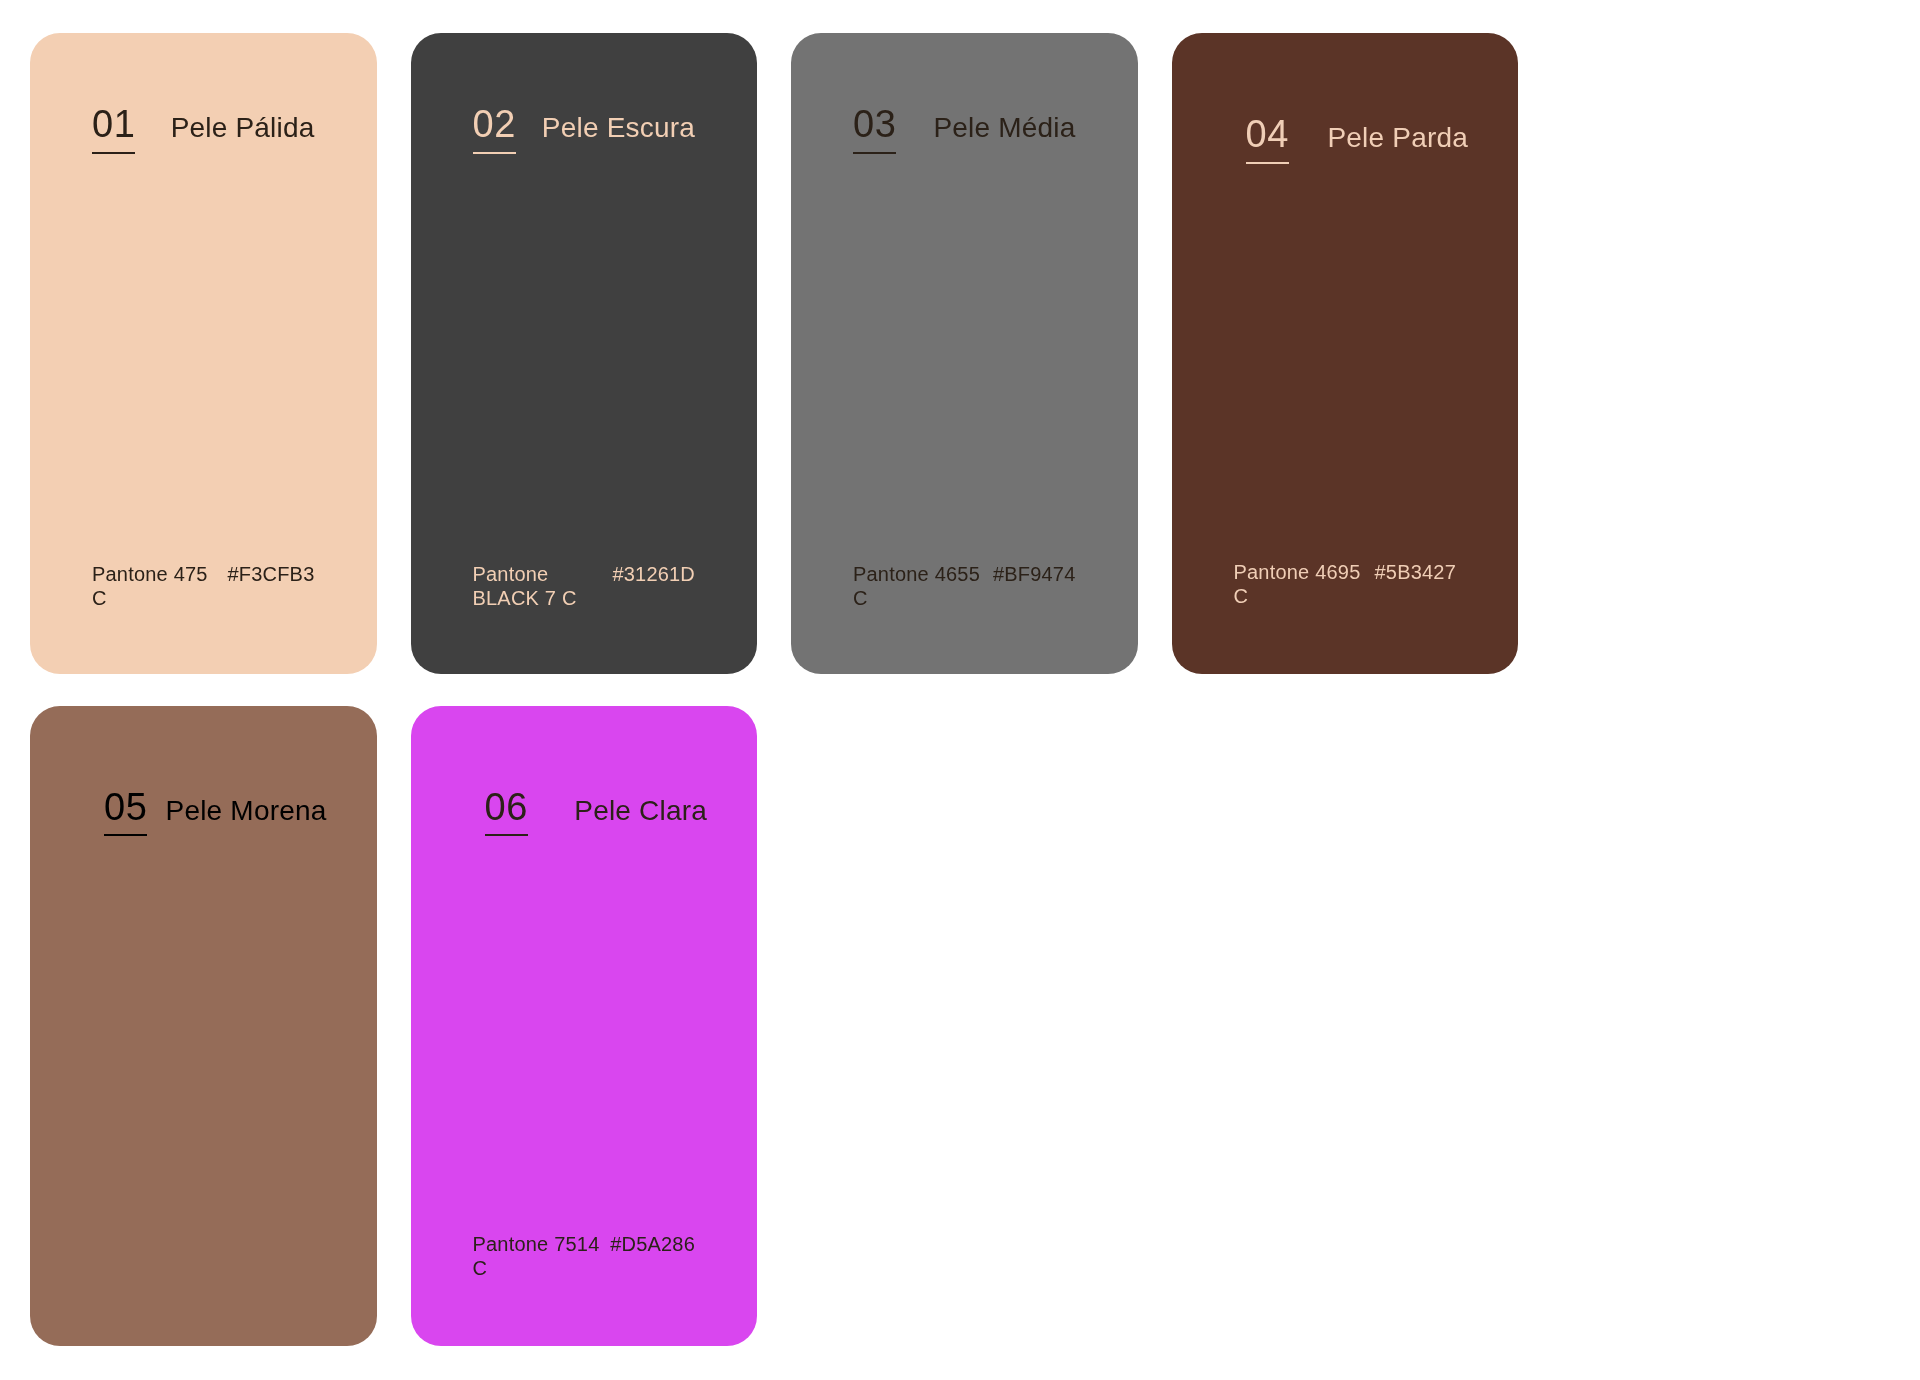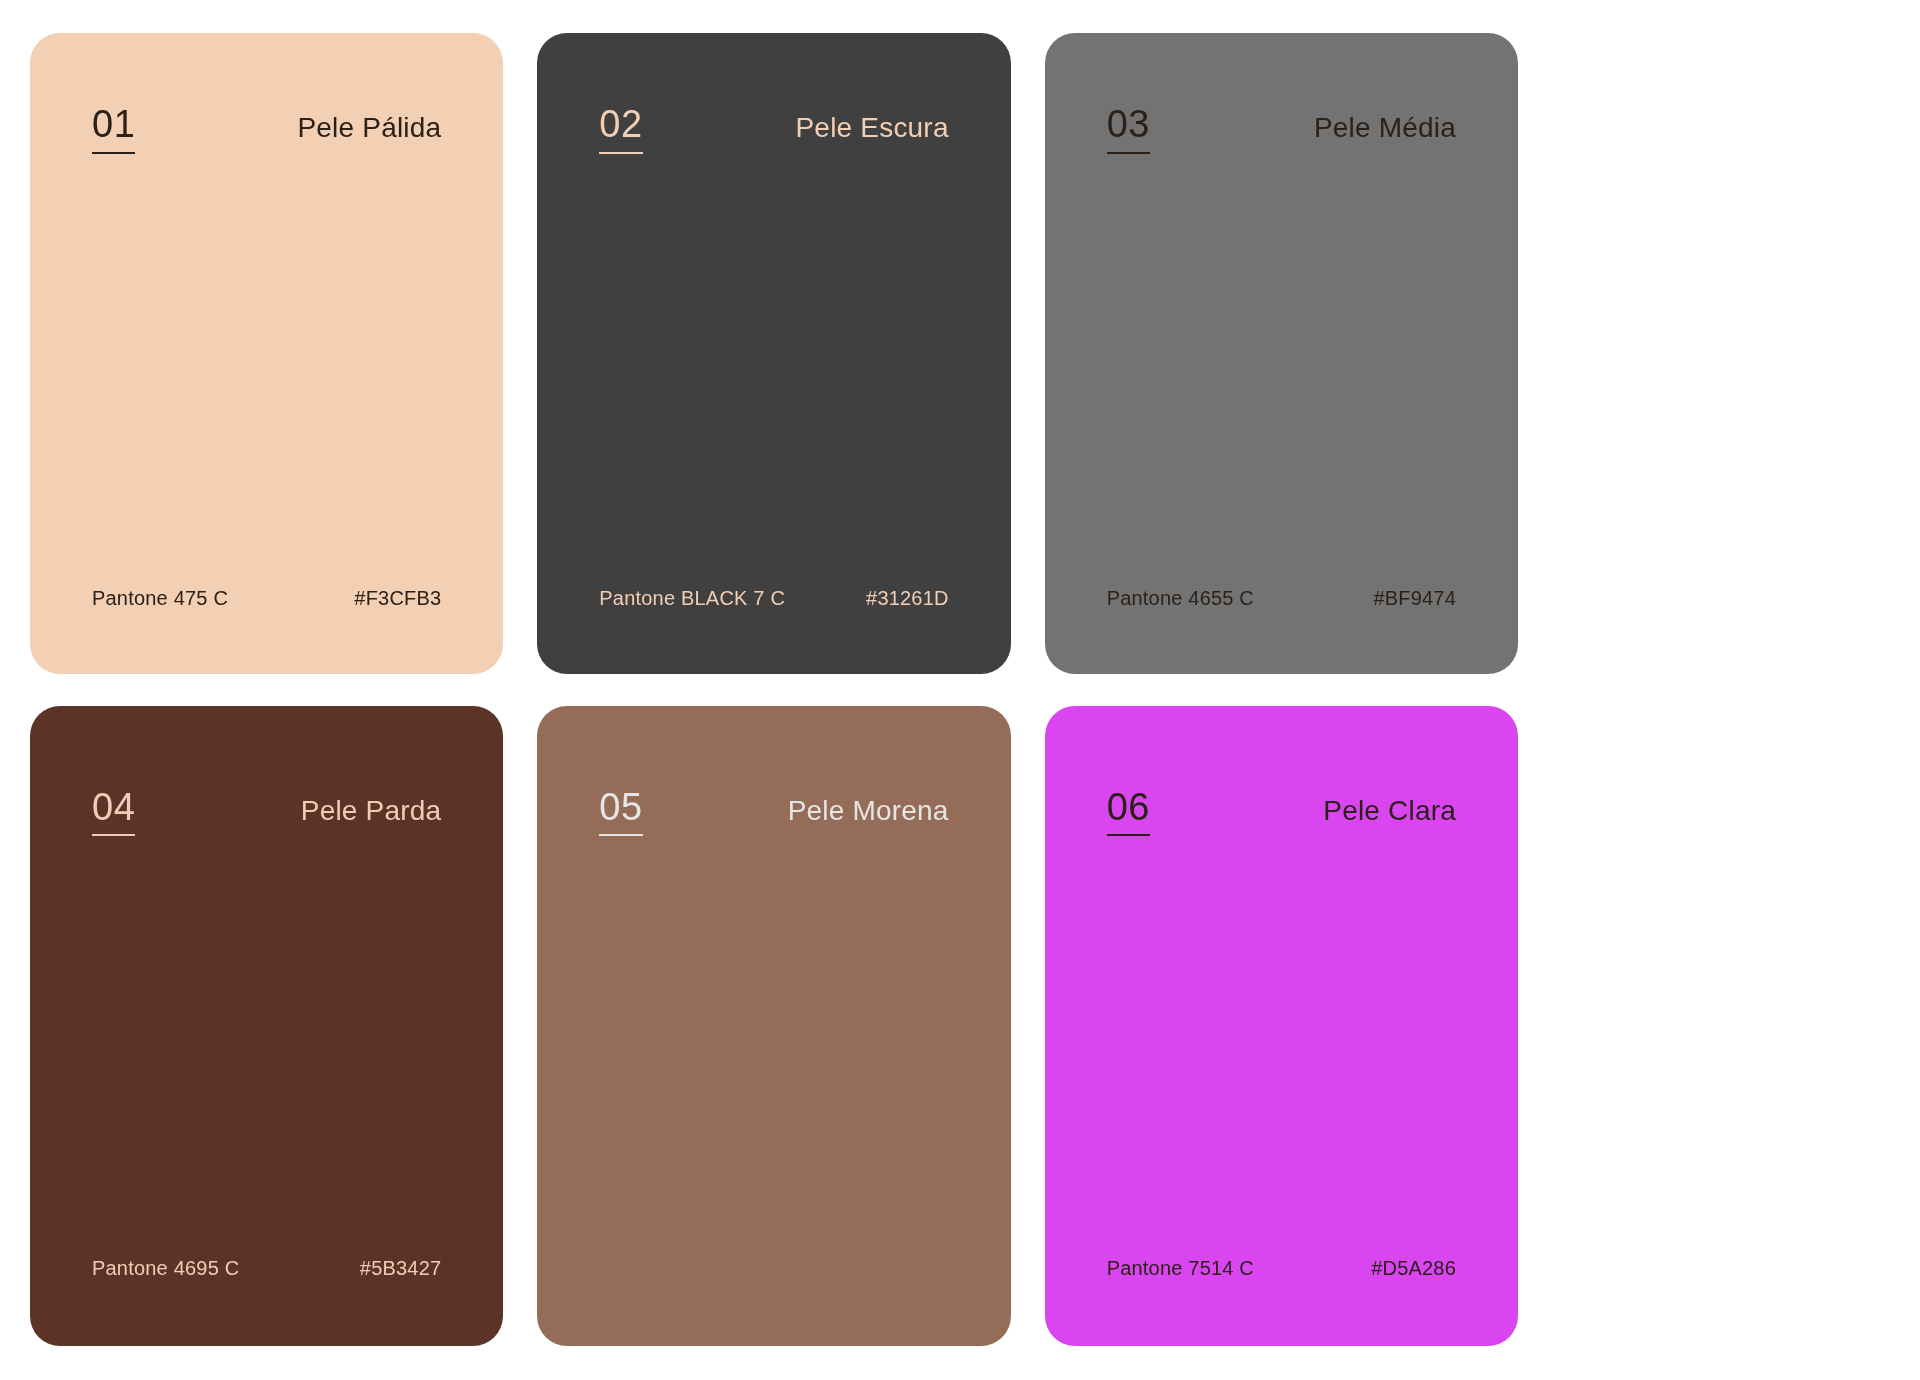--- a/index.html
+++ b/index.html
@@ -10,21 +10,21 @@
     height: 1380px;
     background: #ffffff;
     font-family: "Liberation Sans", sans-serif;
     overflow: hidden;
   }
 
   #palette-grid {
     width: 1548px;
     height: 1380px;
     display: grid;
-    grid-template-columns: repeat(3, 1fr);
+    grid-template-columns: repeat(4, 1fr);
     grid-template-rows: repeat(2, 1fr);
     column-gap: 34px;
     row-gap: 32px;
     padding: 33px 30px 34px 30px;
     background: #ffffff;
   }
 
   .swatch-card {
     position: relative;
     border-radius: 30px;
@@ -70,21 +70,21 @@
   .hex-label {
     font-size: 20px;
     font-weight: 400;
     letter-spacing: 0.2px;
     line-height: 1.2;
   }
 
   
   .card-footer { margin-bottom: 8px; }
   .swatch-card.row-top   .card-footer { margin-bottom: 6px; }
-  .swatch-card.row-bottom .card-header { margin-top: 10px; }
+  .swatch-card.row-bottom .card-header { margin-top: 10px; margin-left: 12px; }
 </style>
 </head>
 <body style="background: rgb(255, 255, 255);">
 
 <main id="palette-grid">
 
   <section class="swatch-card row-top" style="background-color: rgb(243, 207, 179); color: rgb(43, 33, 24);">
     <div class="card-header">
       <span class="card-number">01</span>
       <span class="card-name">Pele Pálida</span>
@@ -121,21 +121,21 @@
     <div class="card-header">
       <span class="card-number">04</span>
       <span class="card-name">Pele Parda</span>
     </div>
     <div class="card-footer">
       <span class="pantone-label">Pantone 4695 C</span>
       <span class="hex-label">#5B3427</span>
     </div>
   </section>
 
-  <section class="swatch-card row-bottom" style="background-color: rgb(149, 108, 88); color: #e5e5e5;">
+  <section class="swatch-card row-bottom" style="background-color: rgb(149, 108, 88); color: #000000;">
     <div class="card-header">
       <span class="card-number">05</span>
       <span class="card-name">Pele Morena</span>
     </div>
   </section>
 
   <section class="swatch-card row-bottom" style="background-color: #d946ef; color: rgb(43, 33, 24);">
     <div class="card-header">
       <span class="card-number">06</span>
       <span class="card-name">Pele Clara</span>

